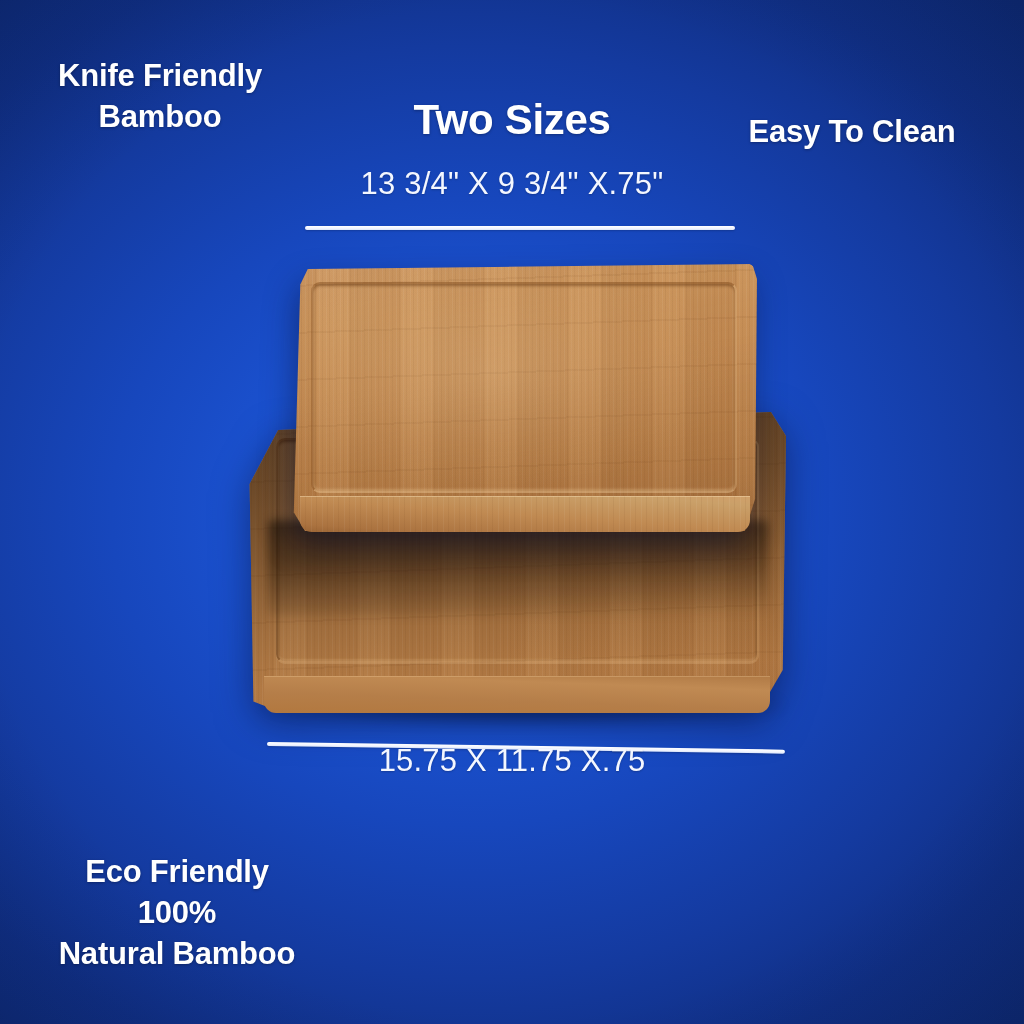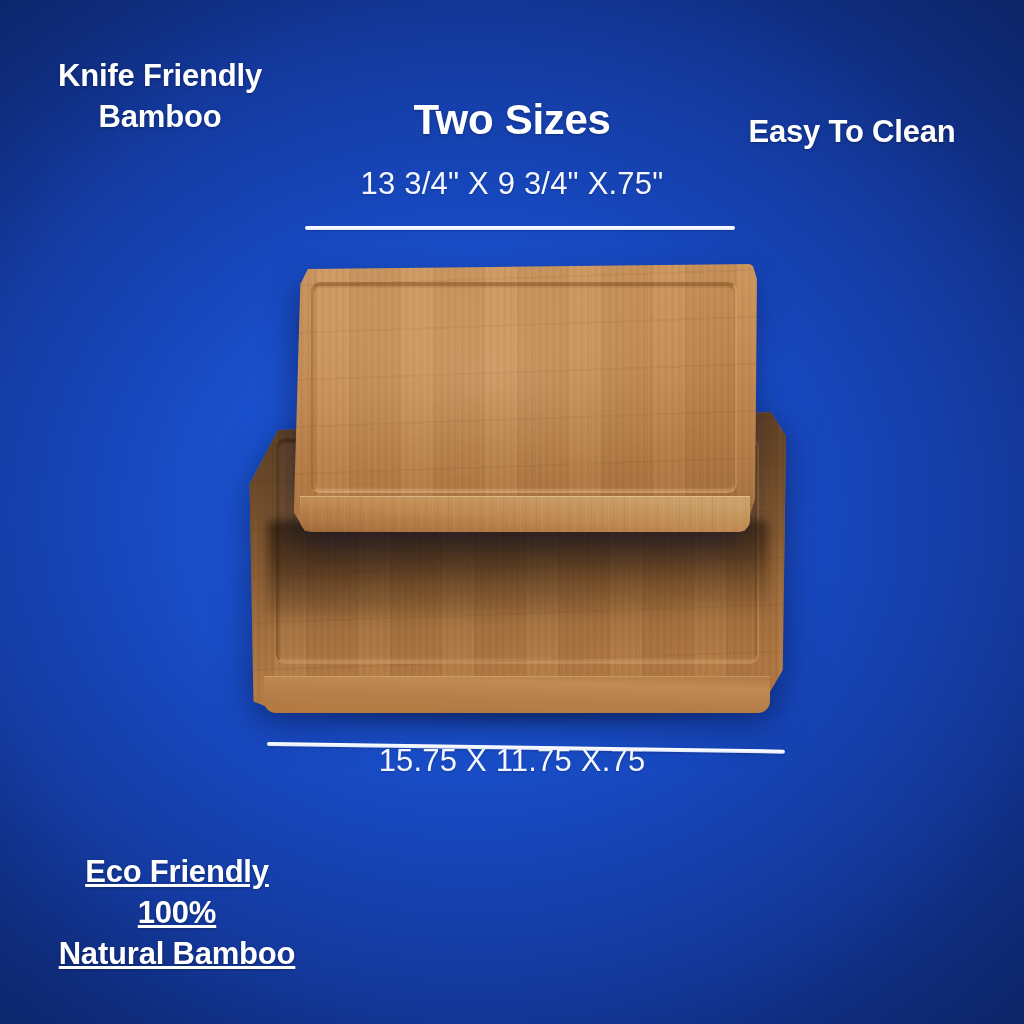--- a/index.html
+++ b/index.html
@@ -47,21 +47,21 @@
     font-weight: bold;
     font-size: 31px;
     line-height: 1.32;
     text-align: center;
     letter-spacing: -0.2px;
     text-shadow: 0 1px 3px rgba(0,0,0,0.30);
     white-space: pre-line;
   }
   #callout-tl { left: 10px;  top: 56px;  width: 300px; }
   #callout-tr { right: 22px; top: 68px;  width: 300px; margin-top: 44px; }
-  #callout-bl { left: 12px;  top: 852px; width: 330px; text-decoration: underline; }
+  #callout-bl { left: 12px;  top: 852px; width: 330px; }
   #callout-br { right: 16px; top: 902px; width: 300px; }
 
   #heading {
     position: absolute;
     left: 0; right: 0;
     top: 96px;
     text-align: center;
     color: #ffffff;
     font-weight: bold;
     font-size: 42px;

